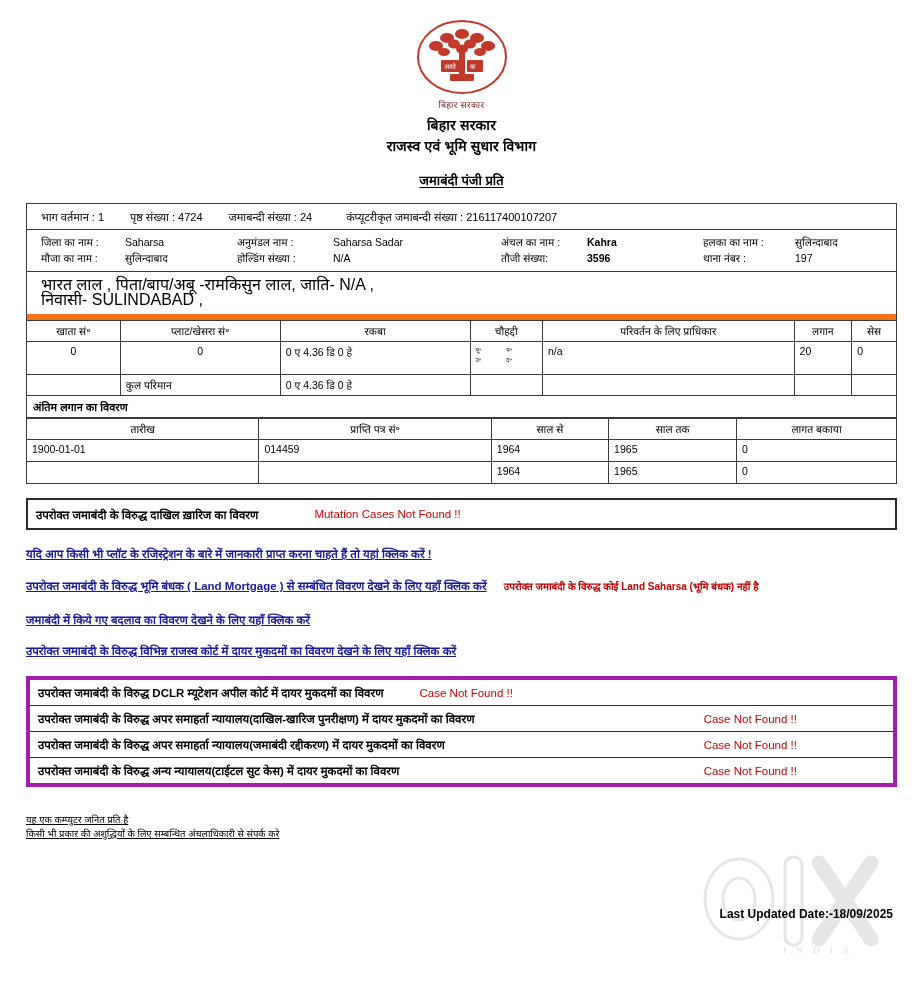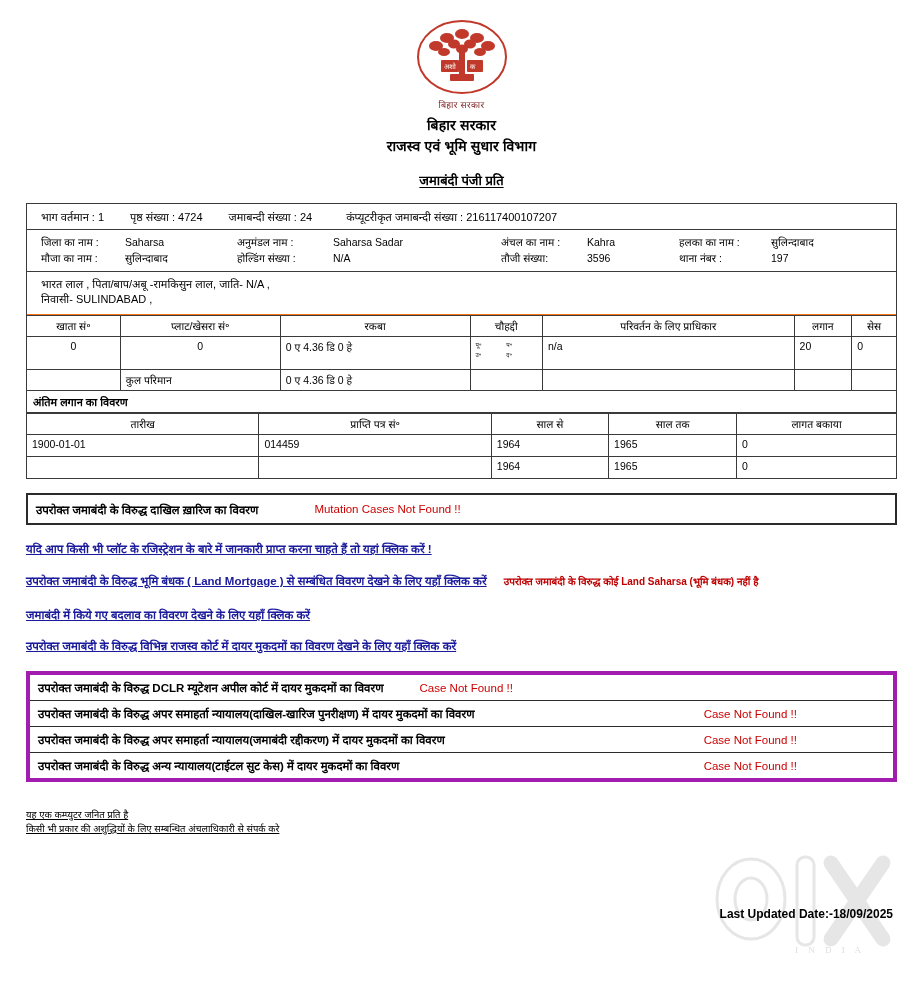--- a/index.html
+++ b/index.html
@@ -13,21 +13,21 @@
     height: 999px;
     position: relative;
     font-family: "Liberation Sans", "DejaVu Sans", sans-serif;
     color: #000;
     overflow: hidden;
   }
 
   
   .watermark {
     position: absolute;
-    right: 28px;
+    right: 40px;
     bottom: 38px;
     width: 190px;
     height: 120px;
     pointer-events: none;
     z-index: 0;
     opacity: 0.85;
   }
   .wm-text {
     position: absolute;
     bottom: 6px;
@@ -120,28 +120,28 @@
   .kvrow {
     display: flex;
     font-size: 10.5px;
     line-height: 16px;
   }
   .kvrow .lab { width: 84px; flex: none; }
   .kvrow .val { width: 112px; flex: none; }
   .kvrow .lab2 { width: 96px; flex: none; }
   .kvrow .val2 { width: 168px; flex: none; }
   .kvrow .lab3 { width: 86px; flex: none; }
-  .kvrow .val3 { width: 92px; flex: none; }
+  .kvrow .val3 { width: 116px; flex: none; font-weight: bold; }
   .kvrow .lab4 { width: 92px; flex: none; }
   .kvrow .val4 { flex: 1 1 auto; }
 
   .owner {
-    border-bottom: 1px solid #f97316;
+    border-bottom: 6px solid #f97316;
     padding: 5px 4px 7px 14px;
-    font-size: 11px;
+    font-size: 16px;
     line-height: 15px;
   }
 
   
   .khata th { text-align: center; font-weight: bold; font-size: 10.5px; padding: 4px 2px; }
   .khata td { font-size: 10.5px; }
   .c-center { text-align: center; }
   .pad-row td { height: 26px; vertical-align: middle; }
   .chauh {
     font-size: 6px;

